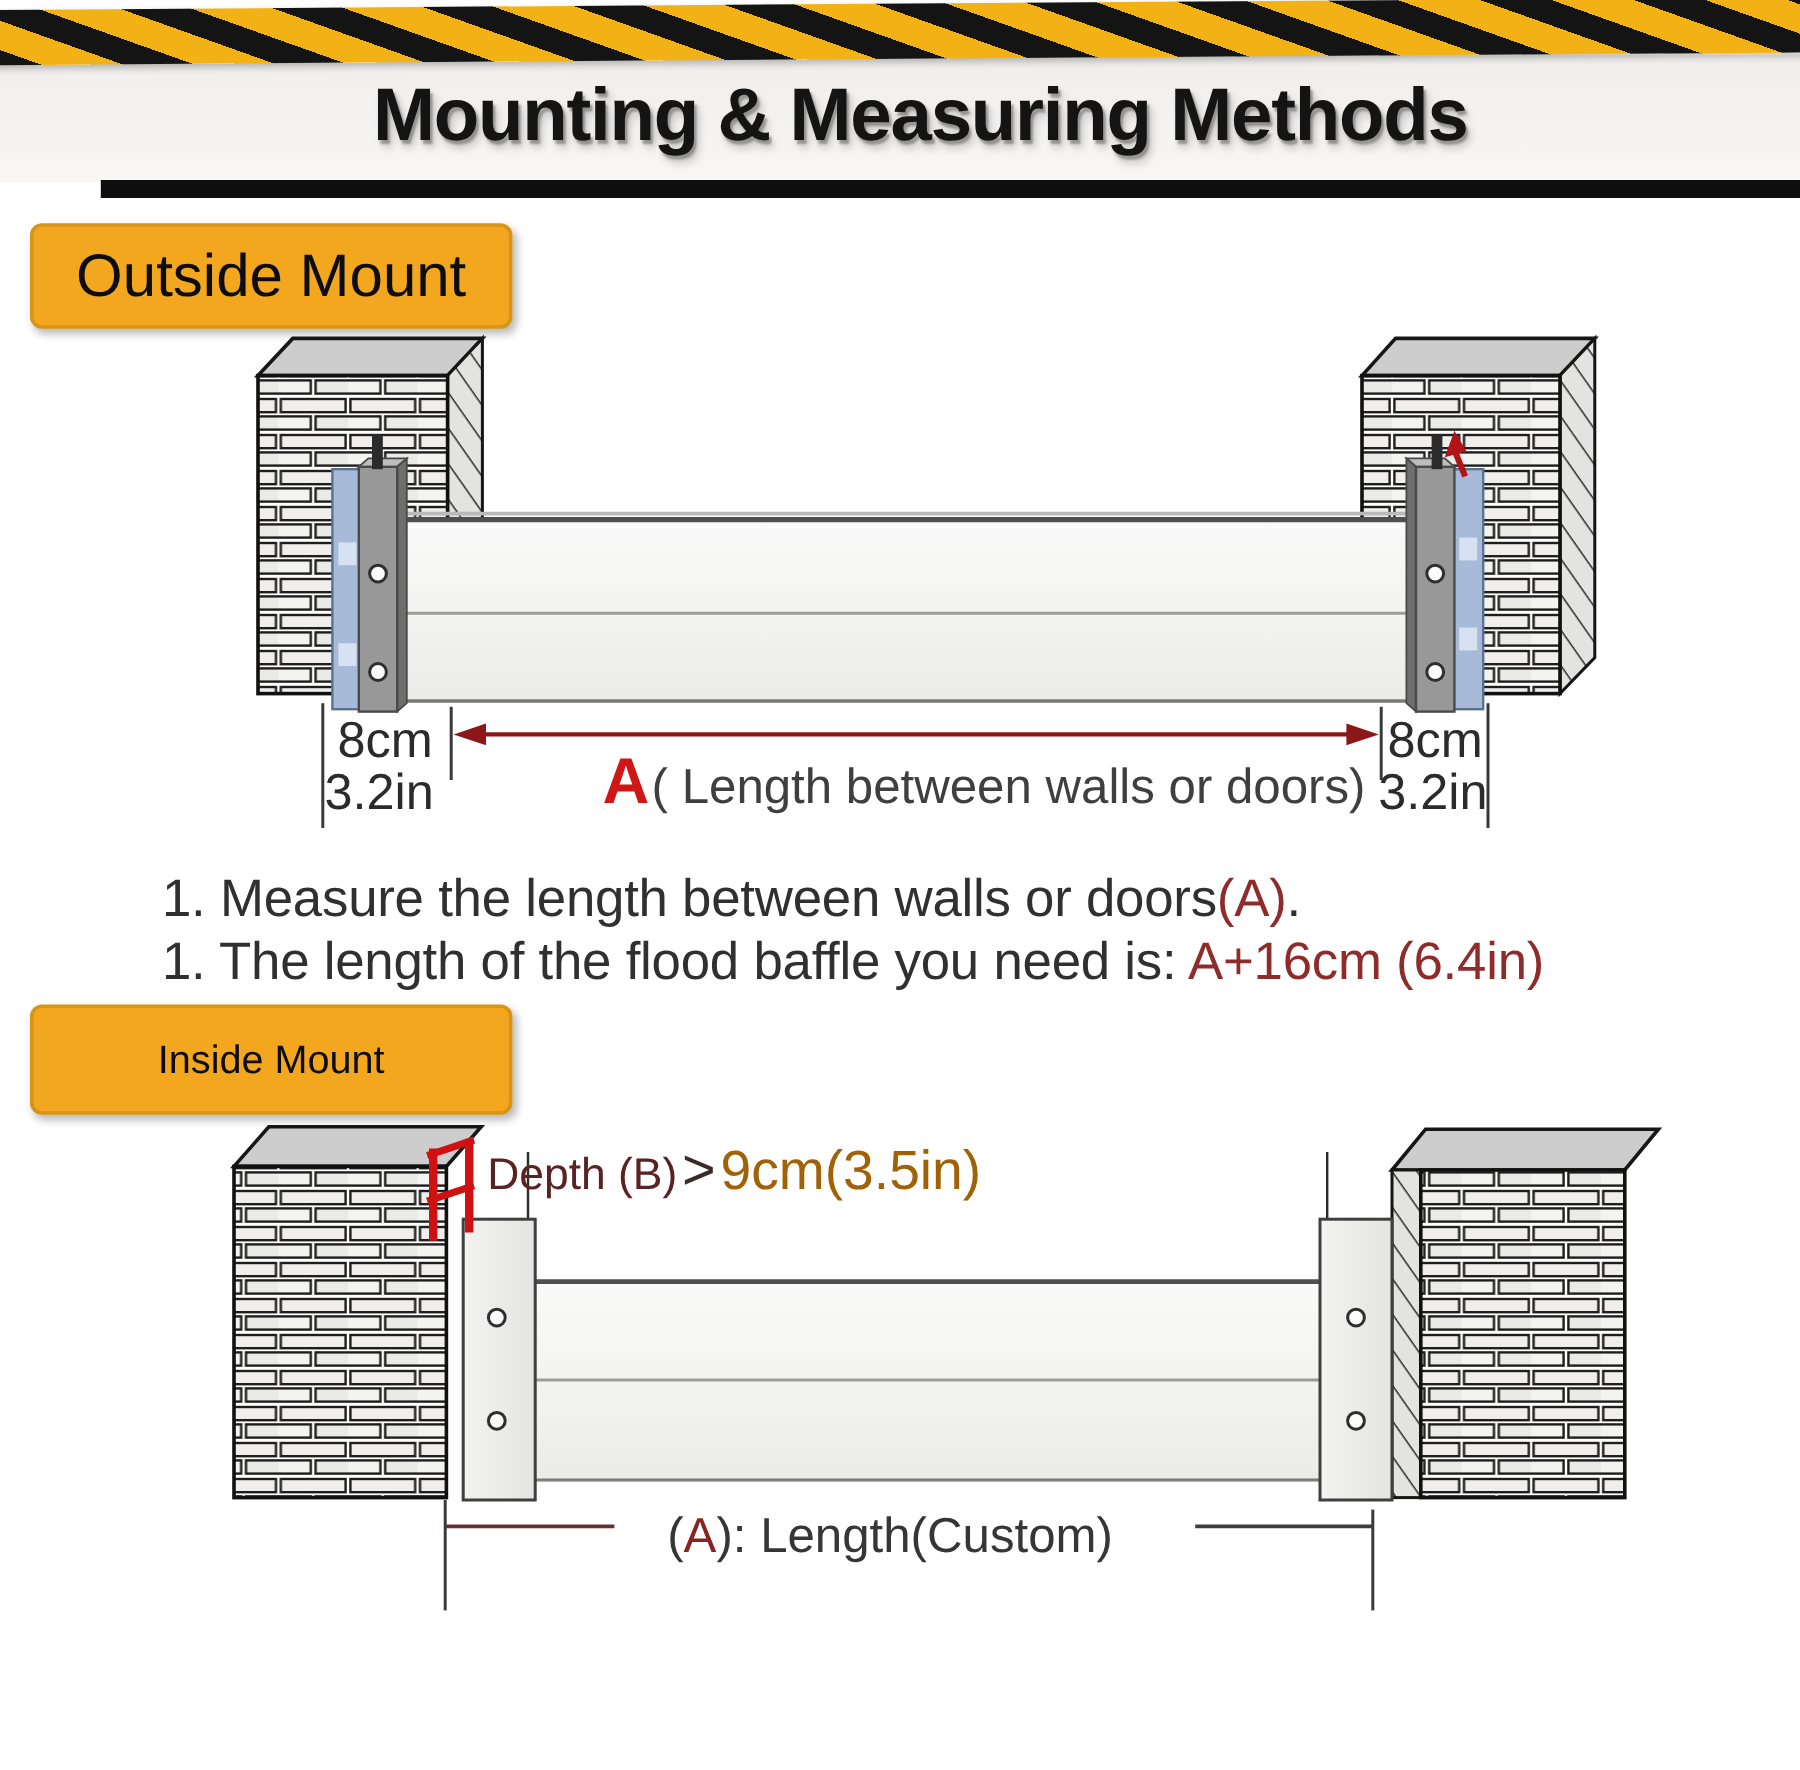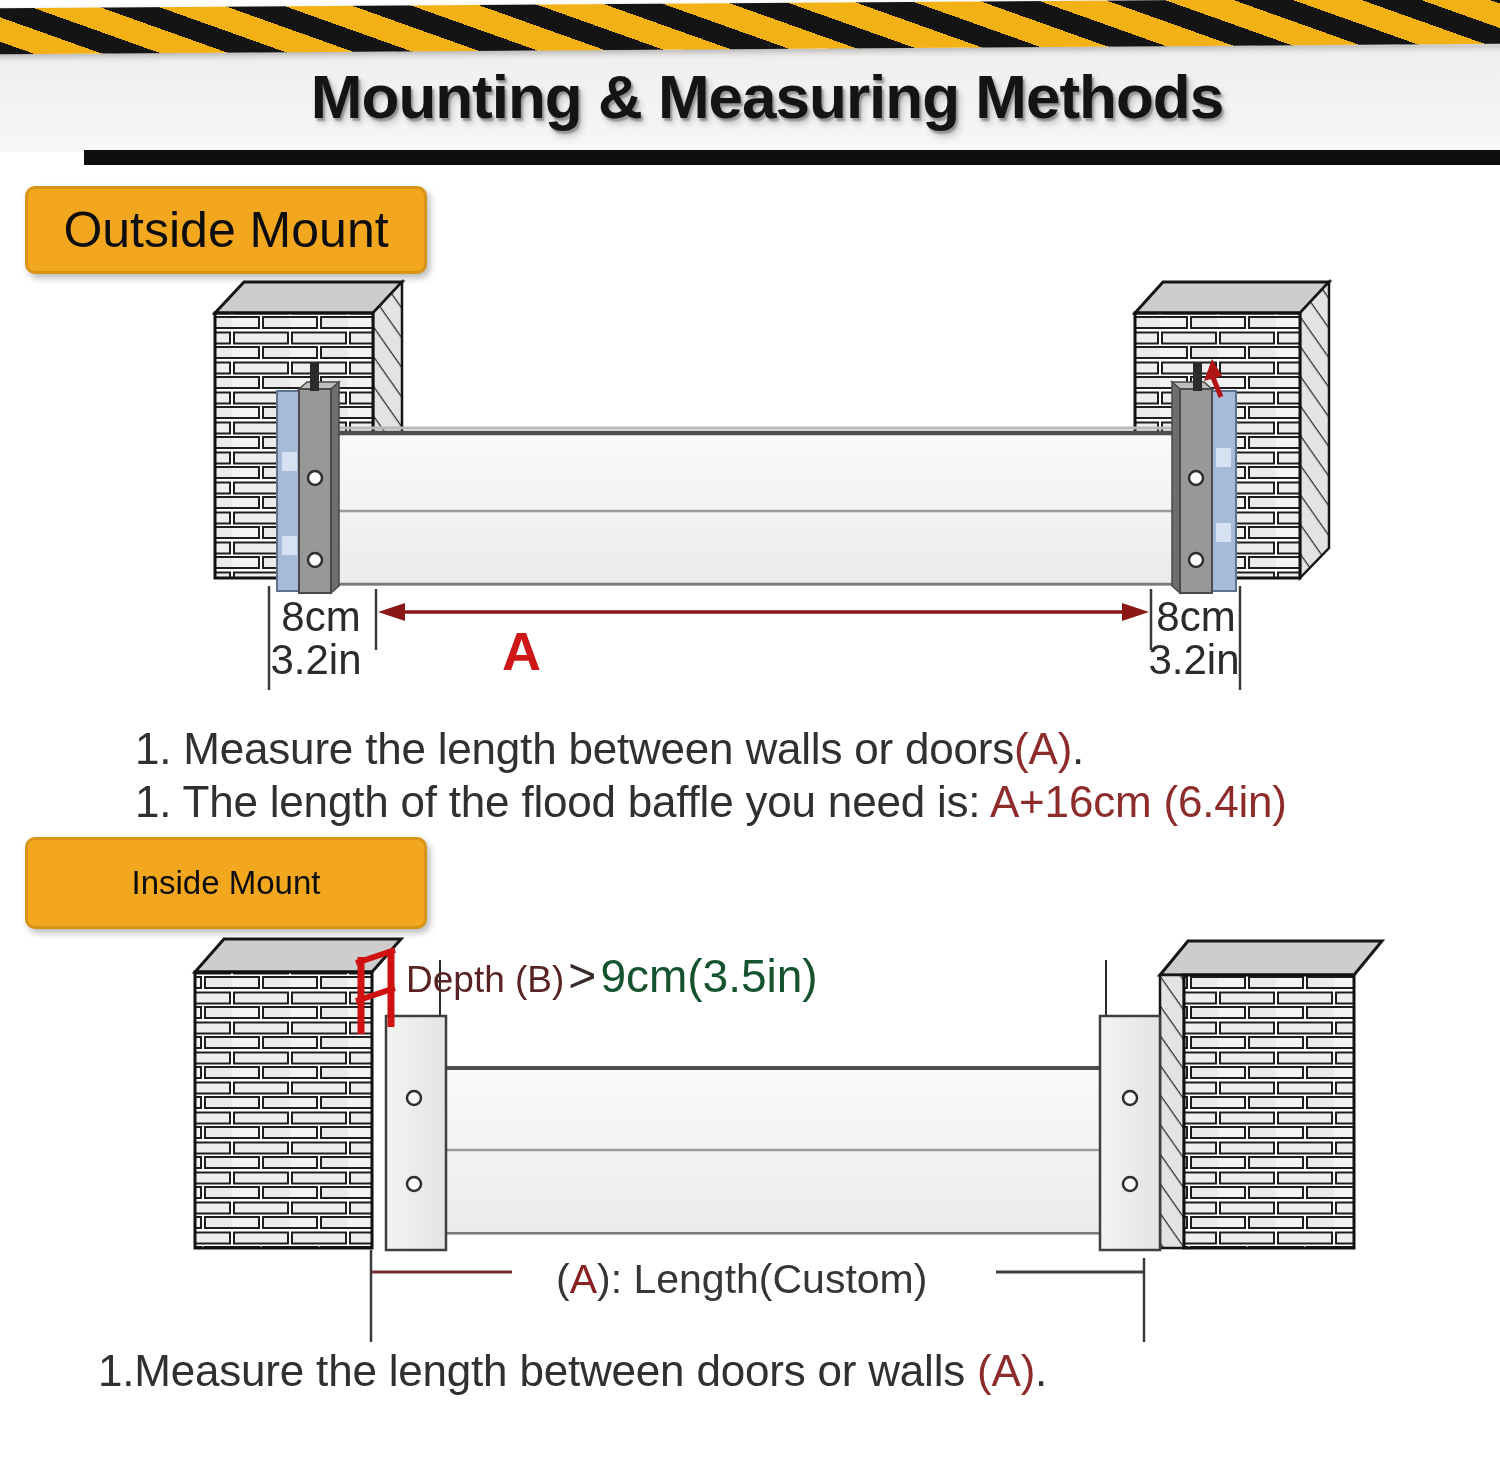--- a/index.html
+++ b/index.html
@@ -35,21 +35,21 @@
   #svg-inside  { top:930px; width:1500px; height:420px; }
 
   
   .dimtext { font-size:42px; color:#2b2b2b; text-align:center; line-height:1.05; }
   .lenlabel { display:flex; align-items:baseline; }
   .lenlabel .big-a { font-size:54px; font-weight:bold; color:#cf1717; margin-right:2px; }
   .lenlabel .rest { font-size:41px; color:#3f3f3f; }
   .depthlabel { display:flex; align-items:baseline; }
   .depthlabel .d-pre { font-size:37px; color:#5a2323; }
   .depthlabel .d-gt { font-size:48px; color:#3a2a2a; margin:0 4px; }
-  .depthlabel .d-val { font-size:46px; color:#14532d; }
+  .depthlabel .d-val { font-size:46px; color:#a16207; }
   .lenlabel2 { display:flex; align-items:baseline; font-size:41px; color:#363636; }
   .lenlabel2 .mid-a { color:#8a2222; }
 
   
   .steps { font-size:44px; color:#303030; letter-spacing:-0.2px; }
   .steps .line { margin:0; }
   .maroon { color:#8e2c2c; }
   .out-steps { left:135px; top:722px; line-height:53px; }
   .in-steps  { left:85px;  top:1352px; line-height:38px; }
   .in-steps .line1 { padding-left:13px; margin-bottom:10px; }
@@ -147,20 +147,21 @@
   </g>
 </svg>
 
 <div class="abs dimtext" style="left:266px;top:595px;width:110px;">8cm</div>
 <div class="abs dimtext" style="left:256px;top:638px;width:120px;">3.2in</div>
 <div class="abs dimtext" style="left:1148px;top:595px;width:96px;">8cm</div>
 <div class="abs dimtext" style="left:1143px;top:638px;width:102px;">3.2in</div>
 
 <div class="abs lenlabel" style="left:502px;top:620px;">
   <span class="big-a">A</span>
+    <span class="rest">( Length between walls or doors)</span>
 </div>
 
 <div class="abs steps out-steps">
   <div class="line"><span>1. Measure the length between walls or doors</span><span class="maroon">(A)</span><span>.</span></div>
   <div class="line"><span>1. The length of the flood baffle you need is: </span><span class="maroon">A+16cm (6.4in)</span></div>
 </div>
 
 <div class="abs badge badge2">
   <span>Inside Mount</span>
 </div>
@@ -239,14 +240,13 @@
     <span class="d-val">9cm(3.5in)</span>
 </div>
 
 <div class="abs lenlabel2" style="left:556px;top:1256px;">
   <span>(</span>
     <span class="mid-a">A</span>
     <span>): Length(Custom)</span>
 </div>
 
 <div class="abs steps in-steps">
-  <div class="line line1"><span>1.Measure the length between doors or walls </span><span class="maroon">(A)</span><span>.</span></div>
 </div>
 
 </body></html>

